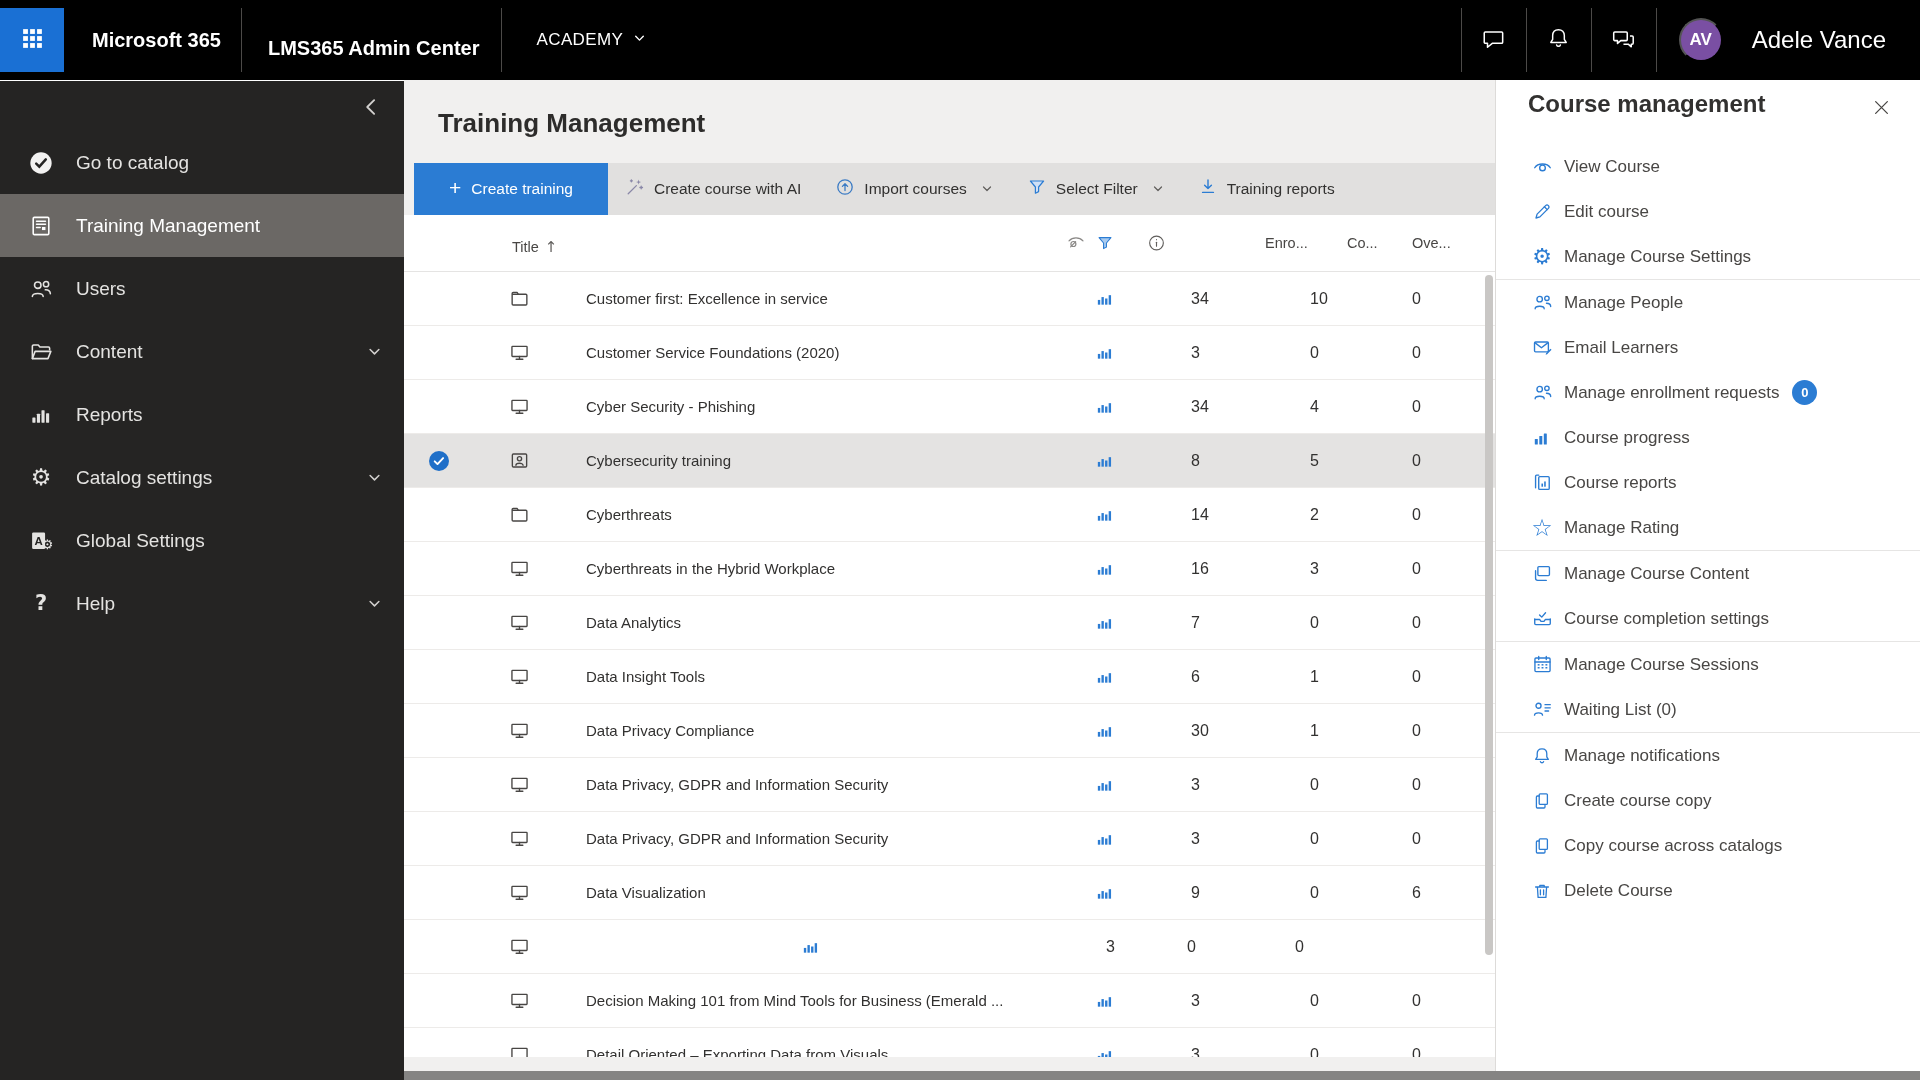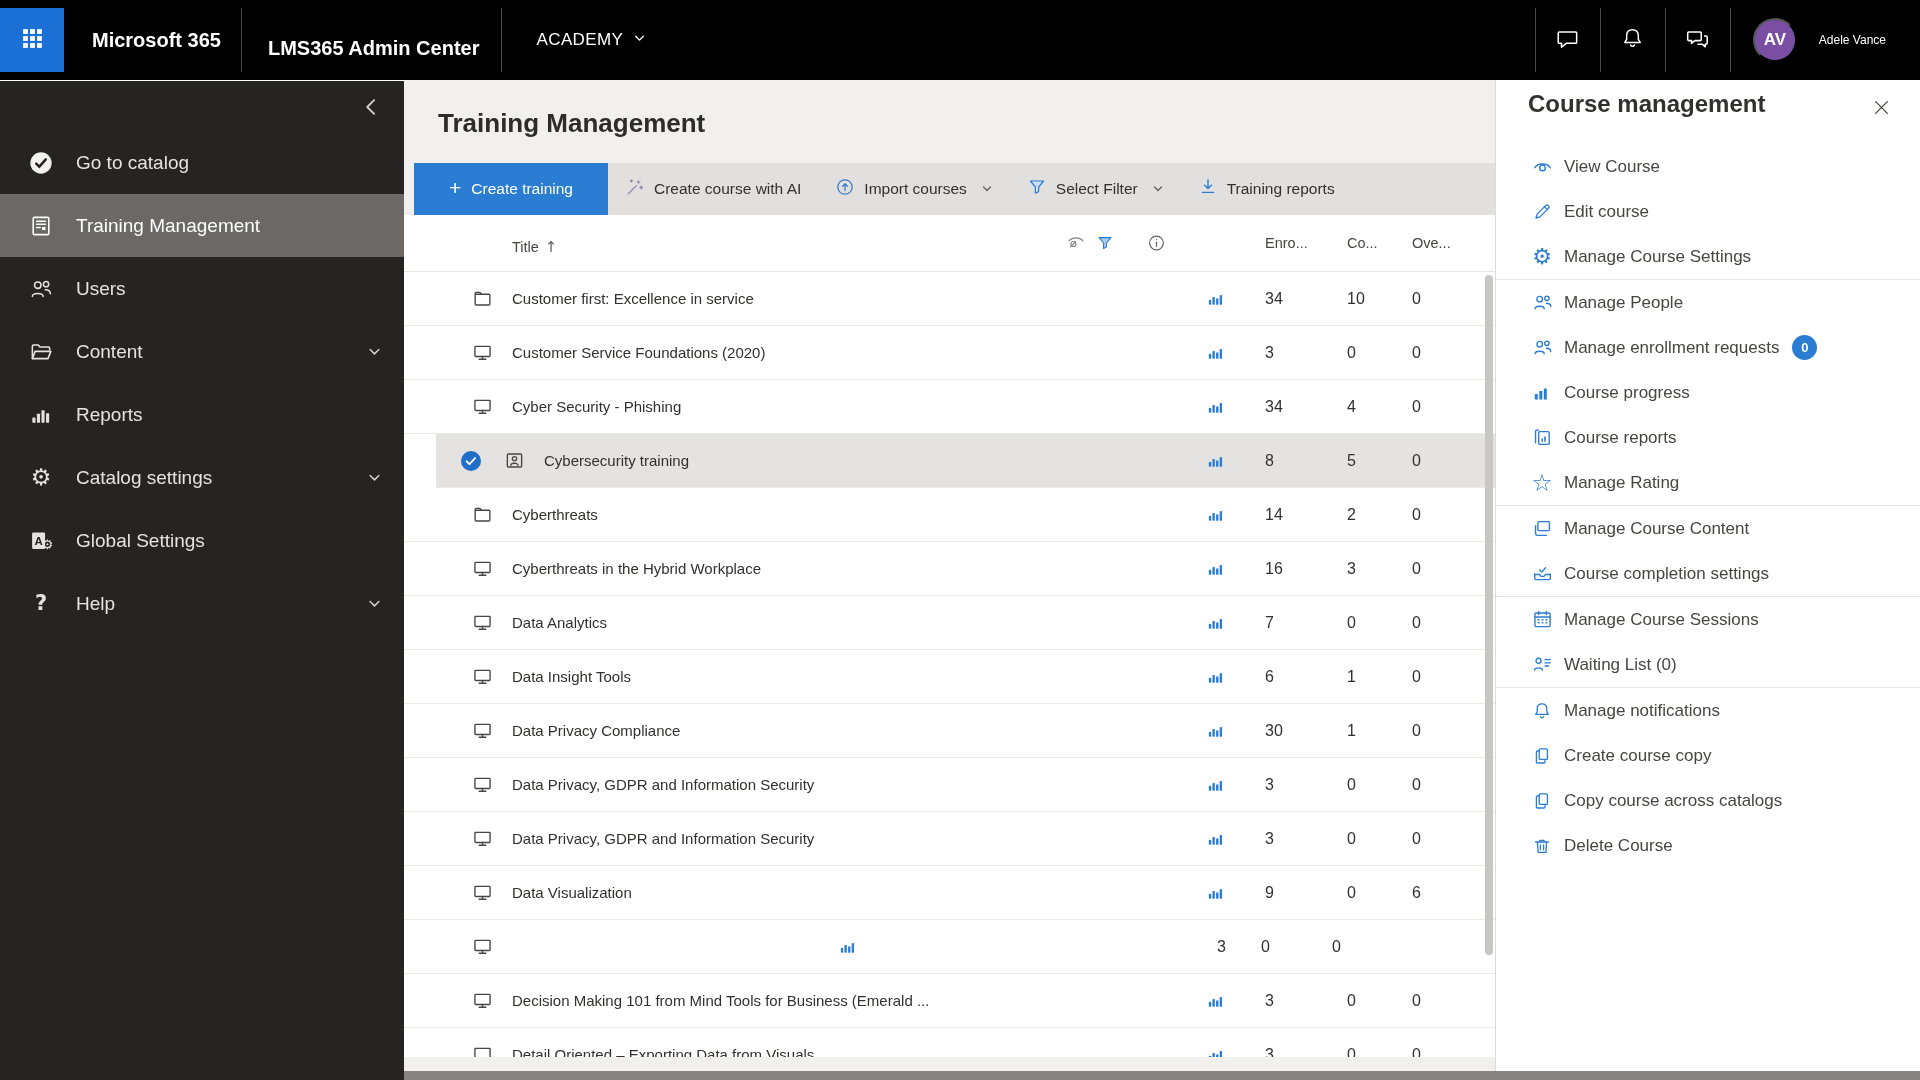--- a/index.html
+++ b/index.html
@@ -16,21 +16,21 @@
   .product { font-size:20px; font-weight:700; margin:16px 22px 0 26px; white-space:nowrap; }
   .tb-sep  { width:1px; height:64px; background:#4c4a48; flex:0 0 1px; }
   .catalog { margin-left:34px; display:flex; align-items:center; gap:10px; font-size:17px;
              letter-spacing:.4px; cursor:pointer; }
   .tb-right{ margin-left:auto; display:flex; align-items:center; height:100%; padding-right:34px; }
   .tb-icon { width:64px; height:64px; display:flex; align-items:center; justify-content:center;
              background:transparent; border:none; cursor:pointer; }
   .avatar  { width:44px; height:44px; border-radius:50%; background:#7a4fa3; color:#fff;
              font-size:17px; font-weight:700; display:flex; align-items:center; justify-content:center;
              margin-left:22px; }
-  .user-name { font-size:12px; margin-left:22px; white-space:nowrap; }
+  .user-name { font-size:24px; margin-left:29px; white-space:nowrap; }
 
   .app { position:absolute; top:64px; left:0; width:1920px; height:1016px; }
 
   
   .sidebar { position:absolute; left:0; top:17px; width:404px; height:1016px; background:#252423; }
   .collapse-btn { position:absolute; top:10px; right:16px; background:none; border:none; cursor:pointer;
                   width:34px; height:34px; display:flex; align-items:center; justify-content:center; }
   .side-items { position:absolute; top:50px; left:0; right:0; }
   .side-item { height:63px; display:flex; align-items:center; padding-left:26px; cursor:pointer;
                color:#e4e3e1; position:relative; }
@@ -58,22 +58,22 @@
   .thead, .trow { display:grid; grid-template-columns:42px 44px 1fr 48px 86px 80px 90px;
                   align-items:center; padding-left:14px; }
   .thead { height:57px; border-bottom:1px solid #e5e4e3; position:relative; }
   .th { font-size:14.5px; color:#484644; }
   .th-title { padding-left:8px; display:flex; align-items:center; gap:6px;margin-top:8px; }
   .sort-arrow { font-size:15px; color:#605e5c; font-family:"DejaVu Sans", sans-serif; }
   .h-icon-abs { position:absolute; top:50%; transform:translateY(-50%); display:flex; cursor:pointer; }
   .h-hide { left:662px; } .h-funnel { left:692px; } .h-info { left:743px; }
   .c-enr { padding-left:26px; } .c-co { padding-left:22px; } .c-ove { padding-left:7px; }
 
-  .trow { height:54px; border-bottom:1px solid #edebe9; cursor:pointer; background:#fff; }
-  .trow.selected { background:#e4e3e2;margin-left:32px; }
+  .trow { height:54px; border-bottom:1px solid #edebe9; cursor:pointer; background:#fff;gap:37px; }
+  .trow.selected { background:#e4e3e2; }
   .c-check { display:flex; align-items:center; justify-content:center; }
   .c-type  { display:flex; align-items:center; justify-content:center; }
   .c-title { font-size:15px; color:#323130; padding-left:8px; white-space:nowrap; overflow:hidden; }
   .c-chart { display:flex; align-items:center; justify-content:center; cursor:pointer; }
   .c-num   { font-size:16px; color:#323130; }
 
   .vscroll { position:absolute; right:2px; top:60px; width:8px; height:680px; background:#c9c7c5;
              border-radius:4px; cursor:pointer; }
   .hscroll-track { position:absolute; left:0; right:0; bottom:0; height:23px; background:#f1f0ef; }
 
@@ -729,20 +729,30 @@
                   <path d="M3 16c0-3.2 8.6-3.2 8.6 0"></path>
                   <circle cx="14.2" cy="6" r="2.1"></circle>
                   <path d="M13.8 10.7c2.6 0 4 1.6 4 3.1"></path>
                 </svg>
               </span>
     <span class="p-label">Manage People</span>
   </div>
             <div class="p-item">
     <span class="p-icon">
                 <svg viewBox="0 0 20 20" width="21" height="21" fill="none" stroke="currentColor" stroke-width="1.3" stroke-linecap="round" stroke-linejoin="round">
+                  <rect x="2.4" y="4.8" width="13.2" height="9.4" rx="1"></rect>
+                  <path d="M3 5.6l6 4.6 6-4.6"></path>
+                  <path d="M13.4 15.4l4.2-4.2 1 1-4.2 4.2-1.4.4z" fill="currentColor" stroke="none"></path>
+                </svg>
+              </span>
+    <span class="p-label">Email Learners</span>
+  </div>
+            <div class="p-item">
+    <span class="p-icon">
+                <svg viewBox="0 0 20 20" width="21" height="21" fill="none" stroke="currentColor" stroke-width="1.3" stroke-linecap="round" stroke-linejoin="round">
                   <circle cx="7.3" cy="6.8" r="2.6"></circle>
                   <path d="M3 16c0-3.2 8.6-3.2 8.6 0"></path>
                   <circle cx="14.2" cy="6" r="2.1"></circle>
                   <path d="M13.8 10.7c2.6 0 4 1.6 4 3.1"></path>
                 </svg>
               </span>
     <span class="p-label">Manage enrollment requests</span>
   <span class="p-badge">0</span>
             </div>
             <div class="p-item">

